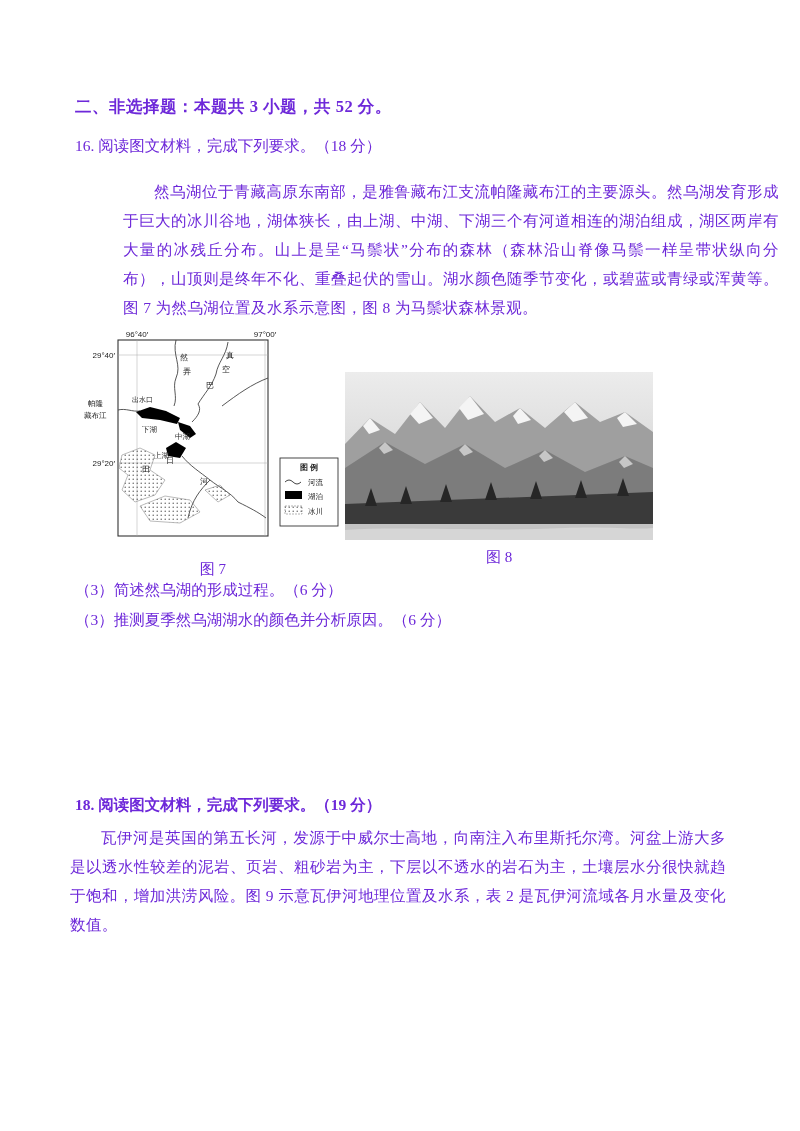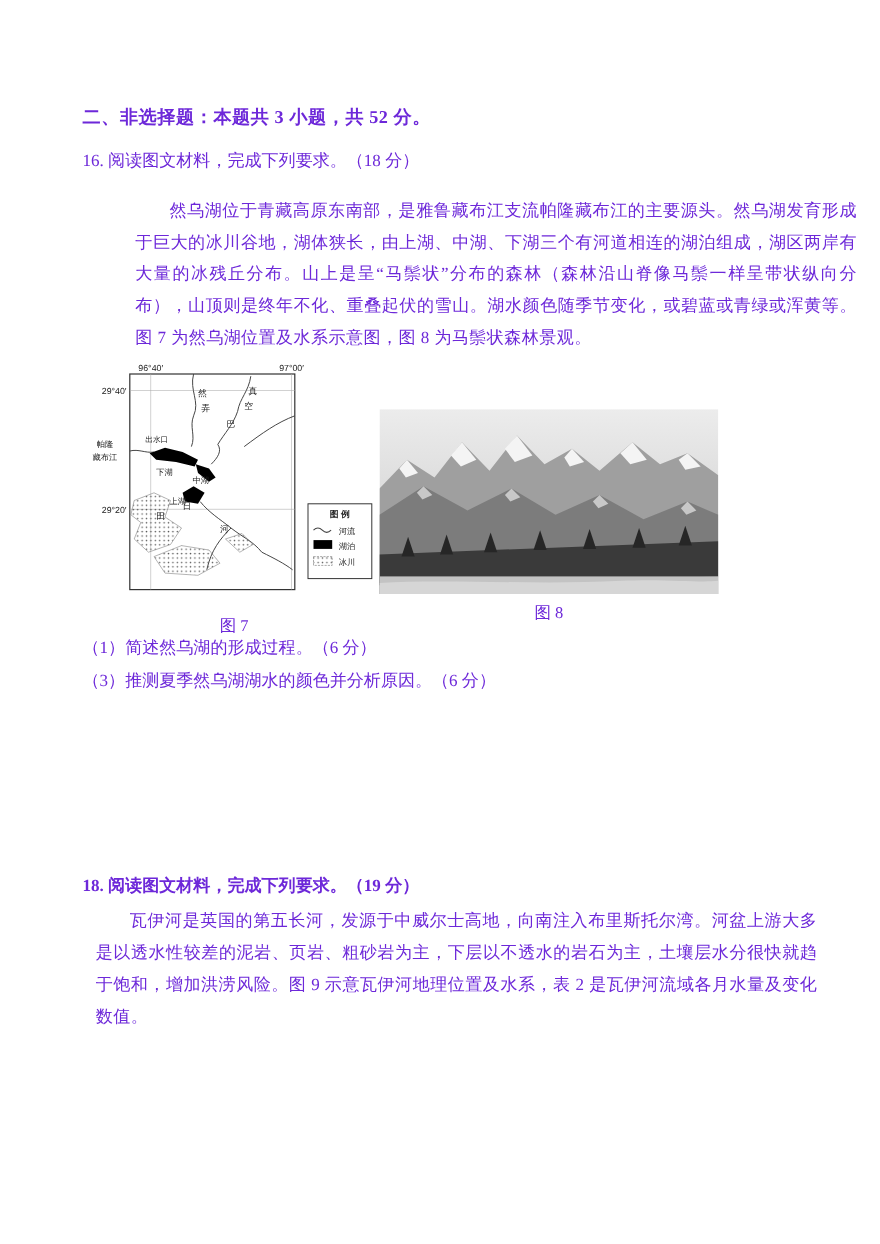--- a/index.html
+++ b/index.html
@@ -147,21 +147,21 @@
 
       <rect x="0" y="152" width="308" height="16" fill="#c3c3c3"></rect>
       <path d="M0,158 C60,154 140,160 220,156 C260,154 290,158 308,156 L308,168 L0,168 Z" fill="#d6d6d6"></path>
     </svg>
   </div>
 
   <div class="abs caption" style="left:166px; top:560px; width:60px;text-align:right;">图 7</div>
   <div class="abs caption" style="left:469px; top:548px; width:60px;">图 8</div>
 
   <div class="abs questions" style="left:75px; top:575px; width:660px;">
-    <div>（1）简述然乌湖的形成过程。（6 分）</div>
+    <div>（3）简述然乌湖的形成过程。（6 分）</div>
     <div>（3）推测夏季然乌湖湖水的颜色并分析原因。（6 分）</div>
   </div>
 
   <div class="abs qline" style="left:75px; top:795px; width:660px;font-weight:bold;">18. 阅读图文材料，完成下列要求。（19 分）</div>
 
-  <div class="abs passage" style="left:87px; top:823px; width:656px;">瓦伊河是英国的第五长河，发源于中威尔士高地，向南注入布里斯托尔湾。河盆上游大多是以透水性较差的泥岩、页岩、粗砂岩为主，下层以不透水的岩石为主，土壤层水分很快就趋于饱和，增加洪涝风险。图 9 示意瓦伊河地理位置及水系，表 2 是瓦伊河流域各月水量及变化数值。</div>
+  <div class="abs passage" style="left:70px; top:823px; width:656px;">瓦伊河是英国的第五长河，发源于中威尔士高地，向南注入布里斯托尔湾。河盆上游大多是以透水性较差的泥岩、页岩、粗砂岩为主，下层以不透水的岩石为主，土壤层水分很快就趋于饱和，增加洪涝风险。图 9 示意瓦伊河地理位置及水系，表 2 是瓦伊河流域各月水量及变化数值。</div>
 
 </div>
 
 </body></html>

